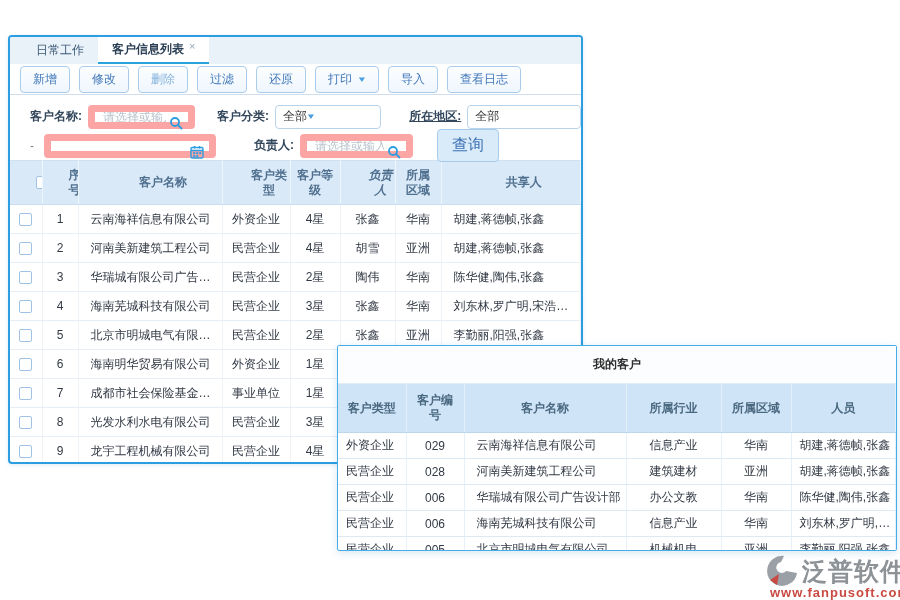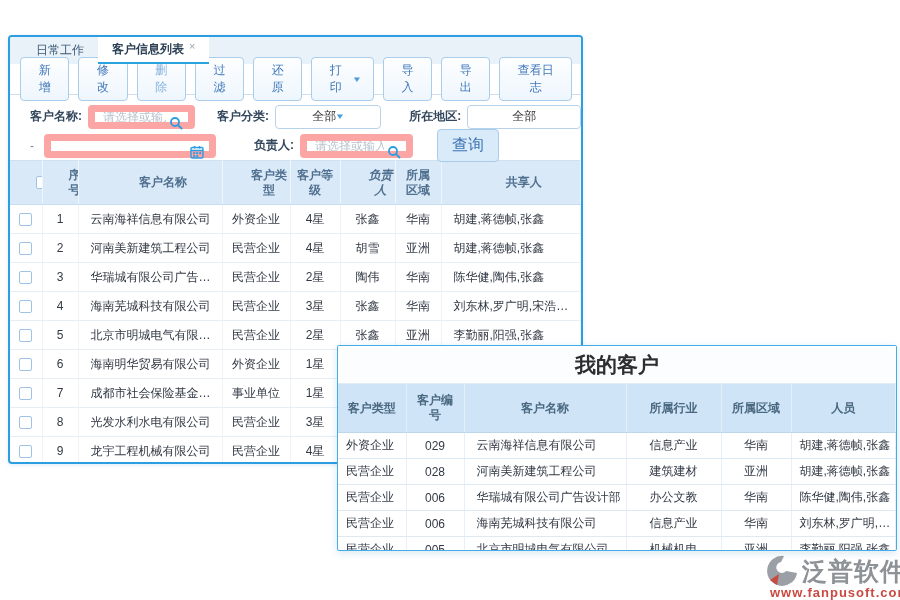--- a/index.html
+++ b/index.html
@@ -29,25 +29,25 @@
   .filter-row { height:29px; display:flex; align-items:center; padding-left:20px; white-space:nowrap; }
   .flabel { font-size:12px; font-weight:600; color:#33475c; margin-right:6px; }
   .dash { font-size:12px; color:#7a8794; width:8px; margin-right:6px; }
   .ibox { position:relative; display:inline-flex; align-items:center; height:24px;
     border:7px solid #fca5a5; border-radius:4px; background:#fff; }
   .ibox input { border:none; outline:none; height:100%; width:100%; padding:0 22px 0 8px;
     font-size:12px; color:#333; font-family:inherit; background:transparent; }
   .ibox input::placeholder { color:#b9c2cc; }
   .ibox .r-icon { position:absolute; right:5px; top:4px; width:14px; height:14px; }
   .w113 { width:113px; } .w172 { width:172px; } .w112 { width:112px; } .w120 { width:120px; }
-  .selectbox { display:inline-flex; align-items:center; justify-content:center; height:24px;
+  .selectbox { display:inline-flex; align-items:center; justify-content:flex-start; height:24px;
     border:1px solid #b7d3ec; border-radius:4px; background:#fff; padding:0 7px; cursor:pointer; }
   .sel-val { font-size:12px; color:#333; }
   .sel-caret { font-size:8px; color:#4a9ede; transform:scaleX(1.3); }
-  .gap1 { margin-left:22px; } .gap2 { margin-left:28px; } .gap3 { margin-left:38px; }
+  .gap1 { margin-left:22px; } .gap2 { margin-left:28px;text-decoration:underline; } .gap3 { margin-left:38px; }
   .query-btn { margin-left:24px; padding:5px 14px; font-size:16px; color:#3f74b5;
     background:#d9eaf8; border:1px solid #a7cceb; border-radius:4px; cursor:pointer; font-family:inherit; }
 
   
   table { border-collapse:collapse; table-layout:fixed; width:100%; }
   th, td { font-size:12px; overflow:hidden; white-space:nowrap; text-overflow:ellipsis; }
   .checkbox { width:13px; height:13px; border:1px solid #9fc3e6; border-radius:2px; background:#fff; margin:0 auto; cursor:pointer; }
 
   
   .mtable { border-top:1px solid #cfe0ef; }
@@ -64,21 +64,21 @@
   .mtable tbody td { height:29px; border-bottom:1px solid #e8eef5; border-right:1px solid #eef3f8;
     color:#333a45; text-align:center; vertical-align:middle; }
   .mtable td.name, .mtable td.shared { text-align:left; padding-left:12px; }
   .link { color:#4493da; cursor:pointer; }
 
   
   .overlay-panel { position:absolute; left:337px; top:345px; width:560px; height:206px;
     background:#fff; border:1px solid #45ace8; border-radius:2px; overflow:hidden;
     box-shadow:0 2px 8px rgba(40,120,180,.18); }
   .ov-title { height:38px; background:#fbfdfe; display:flex; align-items:center; justify-content:center;
-    font-size:21px; font-weight:bold; color:#2e2e2e; border-bottom:1px solid #e2ecf5; }
+    font-size:12px; font-weight:bold; color:#2e2e2e; border-bottom:1px solid #e2ecf5; }
   .otable thead th { background:#cfe4f6; color:#4a6880; font-weight:600; height:38px;
     border-right:1px solid #e4eff8; border-bottom:1px solid #bcd6ec;
     white-space:normal; line-height:1.25; text-align:center; vertical-align:middle; }
   .otable thead th:nth-child(1){ width:68px; }
   .otable thead th:nth-child(2){ width:58px; padding:9px 8px;margin-left:16px; }
   .otable thead th:nth-child(3){ width:162px; }
   .otable thead th:nth-child(4){ width:95px; }
   .otable thead th:nth-child(5){ width:70px; }
   .otable tbody td { height:26px; border-bottom:1px solid #dde9f3; border-right:1px solid #e7f0f8;
     color:#333a45; text-align:center; vertical-align:middle; }
@@ -124,23 +124,20 @@
         </button>
         <button class="tbtn">
           <span>还原</span>
         </button>
         <button class="tbtn">
           <span>打印</span>
           <span class="caret">▼</span>
         </button>
         <button class="tbtn">
           <span>导入</span>
-        </button>
-        <button class="tbtn">
-          <span>导出</span>
         </button>
         <button class="tbtn">
           <span>查看日志</span>
         </button>
       </div>
 
     <div class="filters">
       <div class="filter-row">
         <span class="flabel">客户名称:</span>
         <span class="ibox w113">

